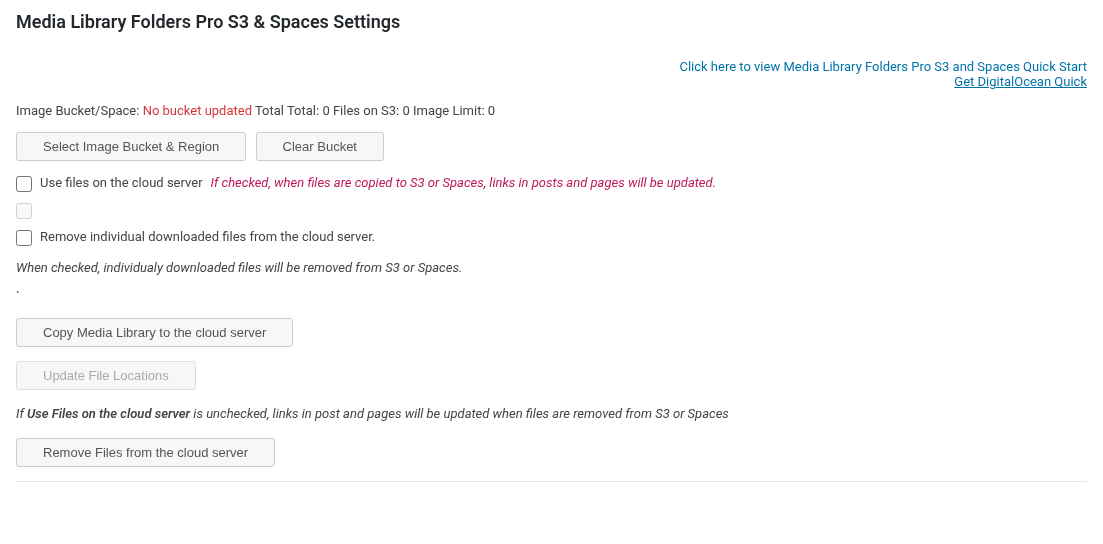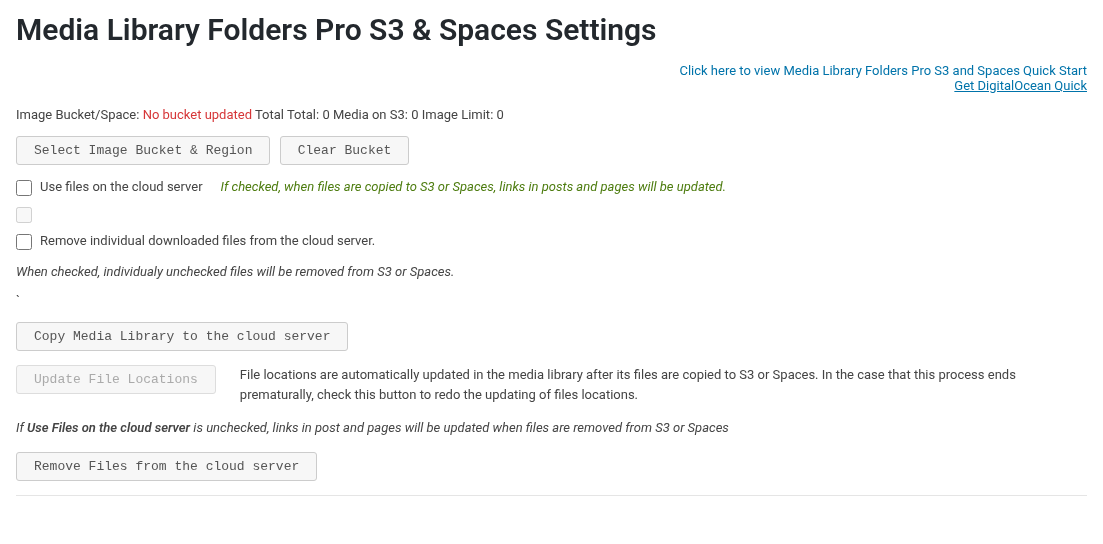--- a/index.html
+++ b/index.html
@@ -9,24 +9,24 @@
     }
     body {
       font-family: -apple-system, BlinkMacSystemFont, "Segoe UI", Roboto, Helvetica, Arial, sans-serif;
       font-size: 13px;
       color: #444;
       background: #fff;
       padding: 10px 16px;
       width: 1103px;
     }
     h1 {
-      font-size: 30px;
+      font-size: 18px;
       font-weight: 600;
       color: #23282d;
-      margin-bottom: 14px;
+      margin-bottom: 26px;
       line-height: 1.3;
     }
     .links {
       margin-bottom: 14px;
       text-align: right;
     }
     .links a {
       color: #0073aa;
       text-decoration: none;
       font-size: 13px;
@@ -44,25 +44,25 @@
       color: #d63638;
     }
     .btn-row {
       margin-bottom: 14px;
     }
     button {
       background: #f7f7f7;
       border: 1px solid #ccc;
       border-radius: 3px;
       color: #555;
-      padding: 6px 17px;
+      padding: 6px 26px;
       font-size: 13px;
       cursor: pointer;
       margin-right: 6px;
-      font-family: Liberation Mono, monospace;
+      font-family: Liberation Sans, sans-serif;
     }
     button:disabled {
       color: #aaa;
       cursor: default;
       background: #f7f7f7;
       border-color: #ddd;
     }
     .checkbox-row {
       margin-bottom: 10px;
       display: flex;
@@ -81,38 +81,36 @@
       cursor: default;
       background: #f7f7f7;
     }
     .checkbox-row .label {
       font-size: 13px;
       color: #444;
     }
     .checkbox-row .hint {
       font-style: italic;
       font-size: 13px;
-      color: #4d7c0f;
-      margin-left: 10px;
+      color: #be185d;
     }
     .italic-note {
       font-style: italic;
       font-size: 13px;
       color: #444;
       margin: 14px 0;
     }
     .backtick {
       font-size: 13px;
       color: #444;
       margin-bottom: 14px;
     }
     .action-row {
       display: flex;
       align-items: flex-start;
-      gap: 18px;
       margin-bottom: 14px;
     }
     .action-row .desc {
       font-size: 13px;
       color: #444;
       flex: 1;
       line-height: 1.5;
     }
     .action-row .desc .italic {
       font-style: italic;
@@ -132,21 +130,21 @@
 <body>
 
 <h1>Media Library Folders Pro S3 &amp; Spaces Settings</h1>
 
 <div class="links">
   <a href="#">Click here to view Media Library Folders Pro S3 and Spaces Quick Start</a><br>
   <a href="#" class="underlined">Get DigitalOcean Quick</a>
 </div>
 
 <div class="status-line">
-  <span>Image Bucket/Space: </span><span class="no-bucket">No bucket updated</span><span> Total Total: </span><span>0</span><span> Media on S3: </span><span>0</span><span> Image Limit: </span><span>0</span>
+  <span>Image Bucket/Space: </span><span class="no-bucket">No bucket updated</span><span> Total Total: </span><span>0</span><span> Files on S3: </span><span>0</span><span> Image Limit: </span><span>0</span>
 </div>
 
 <div class="btn-row">
   <button>Select Image Bucket &amp; Region</button>
   <button>Clear Bucket</button>
 </div>
 
 <div class="checkbox-row">
   <input type="checkbox" style="">
   <span class="label">Use files on the cloud server</span>
@@ -155,31 +153,30 @@
 
 <div class="checkbox-row">
   <input type="checkbox" disabled="" style="">
 </div>
 
 <div class="checkbox-row">
   <input type="checkbox" style="">
   <span class="label">Remove individual downloaded files from the cloud server.</span>
 </div>
 
-<div class="italic-note">When checked, individualy unchecked files will be removed from S3 or Spaces.</div>
+<div class="italic-note">When checked, individualy downloaded files will be removed from S3 or Spaces.</div>
 
 <div class="backtick">`</div>
 
 <div class="btn-row">
   <button>Copy Media Library to the cloud server</button>
 </div>
 
 <div class="action-row">
   <button disabled="">Update File Locations</button>
-  <div class="desc">File locations are automatically updated in the media library after its files are copied to S3 or Spaces. In the case that this process ends prematurally, check this button to redo the updating of files locations.</div>
 </div>
 
 <div class="action-row">
   <div class="desc">
     <span class="italic">If </span><span class="bold">Use Files on the cloud server</span><span class="italic"> is unchecked, links in post and pages will be updated when files are removed from S3 or Spaces</span>
   </div>
 </div>
 
 <div class="btn-row">
   <button>Remove Files from the cloud server</button>

